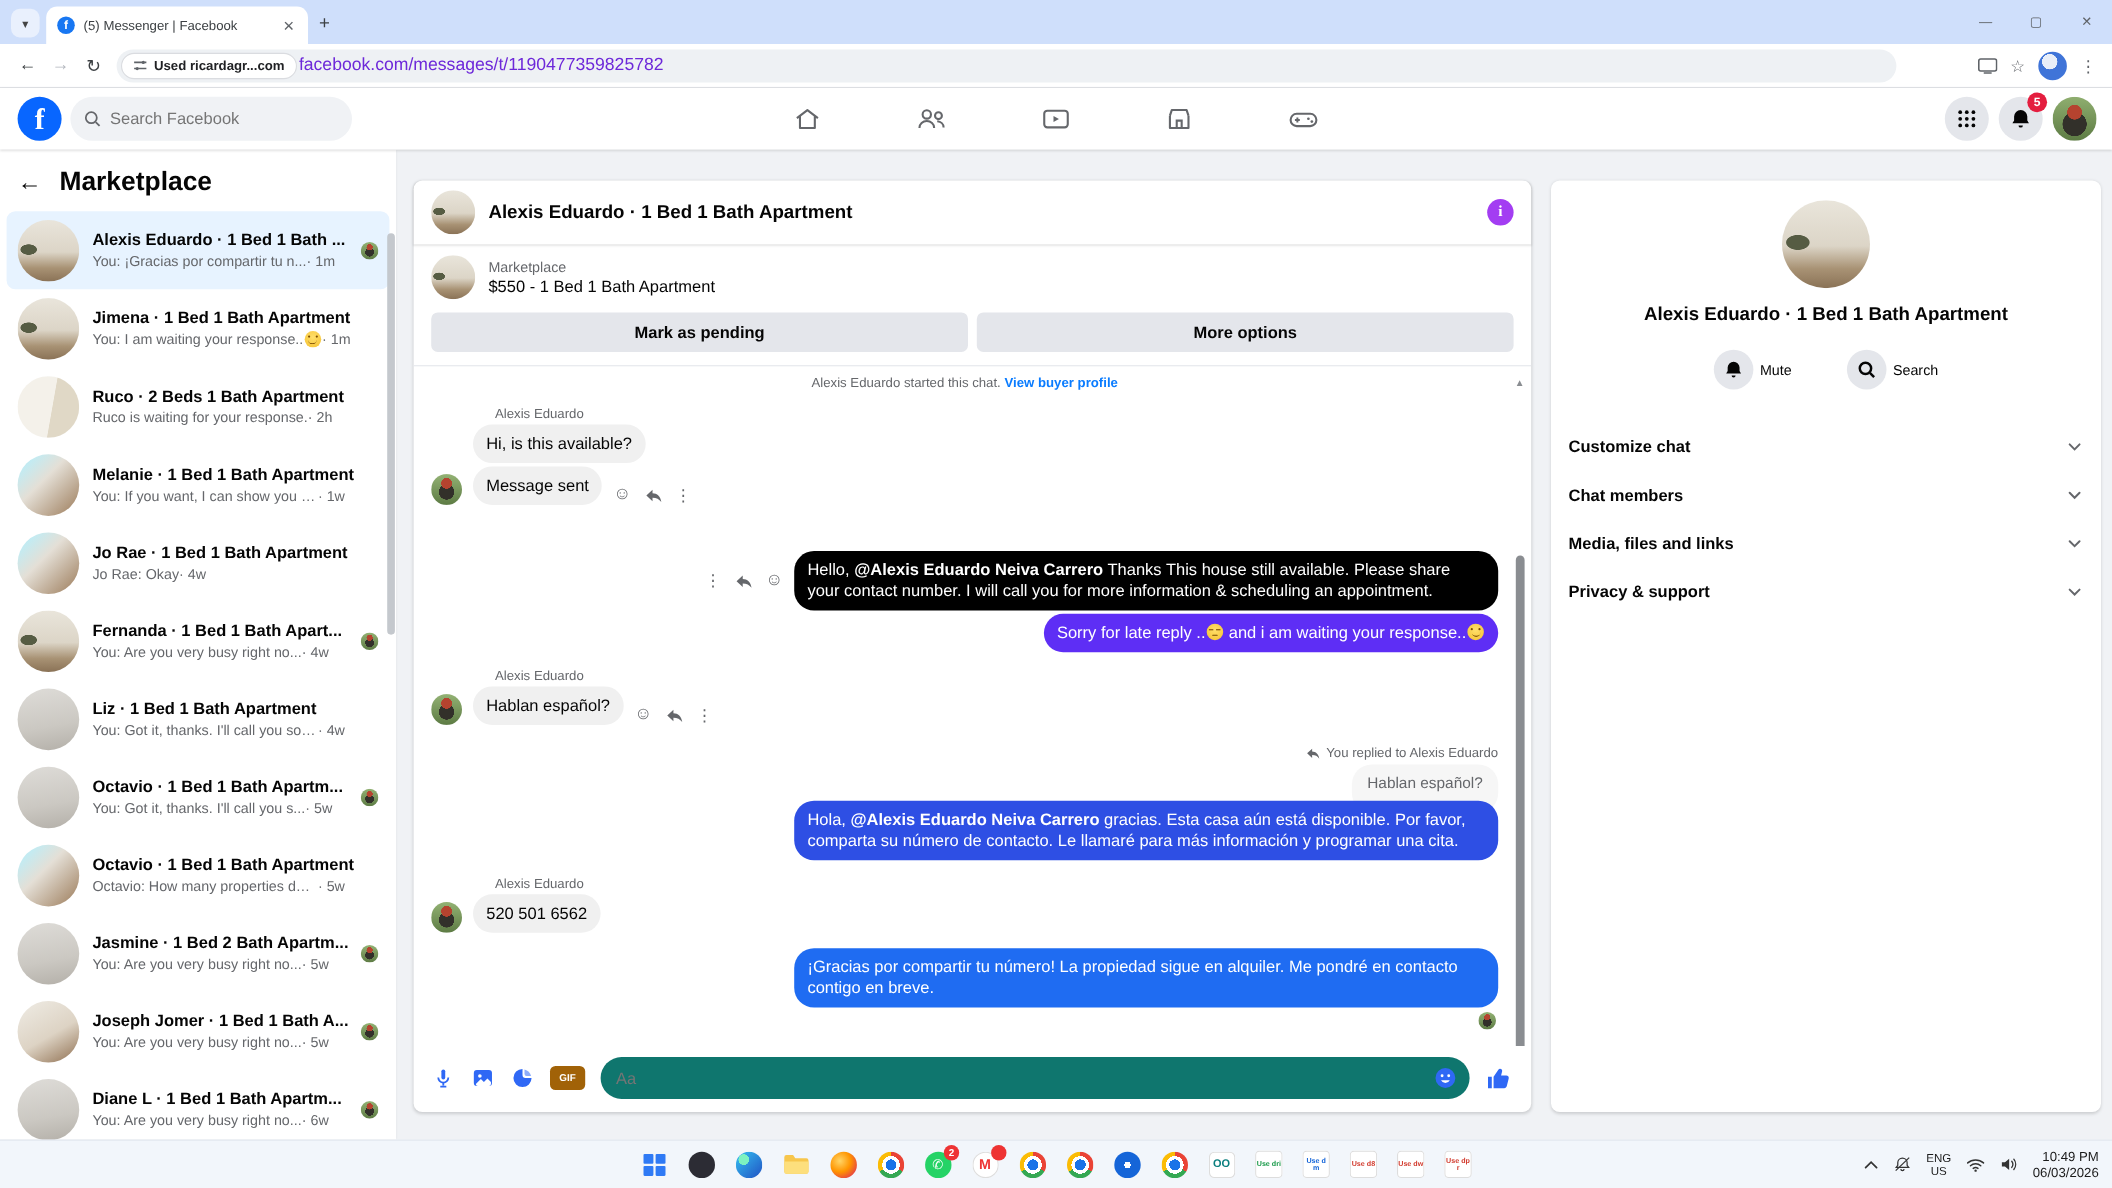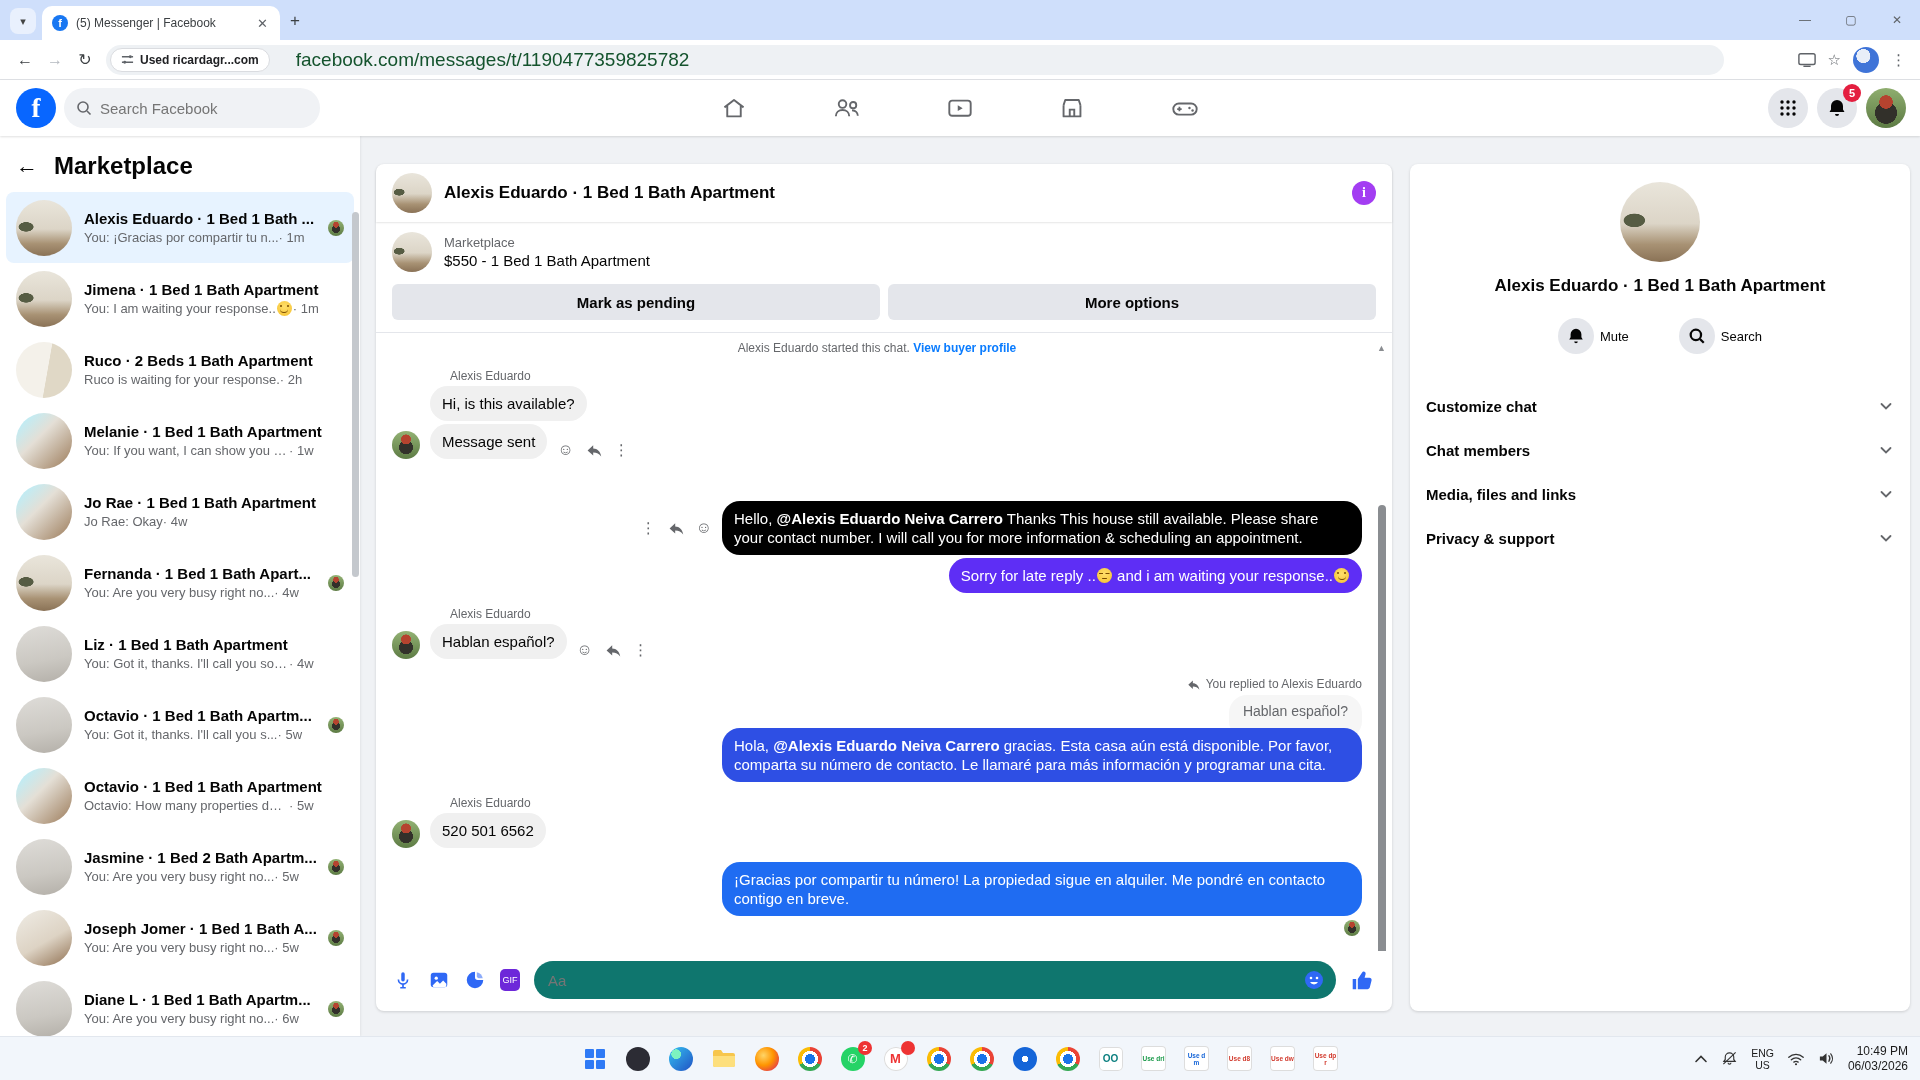--- a/index.html
+++ b/index.html
@@ -14,21 +14,21 @@
   .tabtitle{flex:1;font-size:12px;color:#3c4043;white-space:nowrap;overflow:hidden;text-overflow:ellipsis}
   .tabclose{color:#5f6368;font-size:13px;padding:0 2px}
   .newtab{color:#3c4043;font-size:17px;margin:0 0 9px 10px}
   .winctl{margin-left:auto;display:flex;height:100%}
   .winctl span{width:46px;display:flex;align-items:center;justify-content:center;color:#5f6368;font-size:12px}
   .toolbar{position:absolute;top:40px;left:0;right:0;height:40px;background:#fff;border-bottom:1px solid #dfe1e5;display:flex;align-items:center;padding:0 10px}
   .navbtn{width:30px;text-align:center;font-size:16px;color:#3c4043}
   .navbtn.fwd{color:#b4b8bf}
   .omnibox{display:flex;align-items:center;width:1618px;height:30px;background:#eef1f4;border-radius:15px;margin-left:6px;padding:0 12px 0 4px}
   .sitechip{display:flex;align-items:center;gap:6px;background:#fff;border:1px solid #dadce0;border-radius:13px;height:24px;padding:0 10px;font-size:12px;font-weight:bold;color:#202124;white-space:nowrap}
-  .urltext{margin-left:26px;font-size:19px;color:#14532d;white-space:nowrap}
+  .urltext{margin-left:2px;font-size:16px;color:#6d28d9;white-space:nowrap}
   .tb-right{margin-left:auto;display:flex;align-items:center;gap:12px;padding-right:4px}
   .tb-right .g{color:#5f6368;font-size:15px}
   .profile-av{width:26px;height:26px;border-radius:50%;background:radial-gradient(circle at 40% 35%,#e8eef8 0 30%,#3f74d8 31% 100%)}
 
   
   .fbbar{position:absolute;top:80px;left:0;right:0;height:56px;background:#fff;box-shadow:0 1px 2px rgba(0,0,0,.12);z-index:6;display:flex;align-items:center}
   .fblogo{width:40px;height:40px;border-radius:50%;background:#0866ff;color:#fff;font-weight:bold;font-size:27px;display:flex;align-items:center;justify-content:center;margin-left:16px;font-family:"Liberation Serif",serif}
   .fbsearch{display:flex;align-items:center;gap:8px;background:#f0f2f5;border-radius:20px;height:40px;width:256px;margin-left:8px;padding:16px 12px;color:#65676b}
   .fbsearch input{border:none;background:transparent;outline:none;font-size:15px;color:#65676b;width:200px;font-family:inherit}
   .navicons{position:absolute;left:50%;transform:translateX(-50%);display:flex;gap:85px;align-items:center}
@@ -100,21 +100,21 @@
   .seenrow{display:flex;justify-content:flex-end;margin:4px 2px 0 0}
   .av16{width:16px;height:16px;border-radius:50%}
   .chat-scroll-up{position:absolute;right:6px;top:10px;color:#8a8d91;font-size:9px}
   .chat-scroll{position:absolute;right:6px;top:172px;width:8px;height:450px;background:#8a8d91;border-radius:4px}
   .chat-scroll-dn{position:absolute;right:6px;bottom:66px;color:#8a8d91;font-size:9px}
   .composer{display:flex;align-items:center;gap:14px;padding:10px 16px 12px}
   .cico{flex:0 0 auto;display:flex;align-items:center;justify-content:center}
   .inwrap{flex:1;position:relative}
   .inwrap input{width:100%;height:38px;background:#0f766e;border:none;border-radius:19px;padding:0 42px 0 14px;font-size:15px;color:#050505;outline:none;font-family:inherit}
   .in-emoji{position:absolute;right:10px;top:7px}
-  .gifbox{width:20px;height:22px;background:#6d28d9;border-radius:5px;color:#fff;font-size:9px;font-weight:normal;display:flex;align-items:center;justify-content:center}
+  .gifbox{width:32px;height:22px;background:#a16207;border-radius:5px;color:#fff;font-size:9px;font-weight:bold;display:flex;align-items:center;justify-content:center}
 
   
   .details{position:absolute;left:1410px;right:10px;top:28px;bottom:25px;background:#fff;border-radius:8px;box-shadow:0 1px 3px rgba(0,0,0,.15);padding-top:18px}
   .d-av{width:80px;height:80px;border-radius:50%;margin:0 auto}
   .d-name{text-align:center;font-size:17px;font-weight:bold;color:#050505;margin-top:14px}
   .d-actions{display:flex;justify-content:center;gap:50px;margin-top:22px}
   .d-act{display:flex;flex-direction:row;align-items:center;gap:6px}
   .d-circ{width:36px;height:36px;border-radius:50%;background:#e4e6eb;display:flex;align-items:center;justify-content:center}
   .d-lbl{font-size:13px;color:#050505}
   .d-secs{margin-top:30px}

